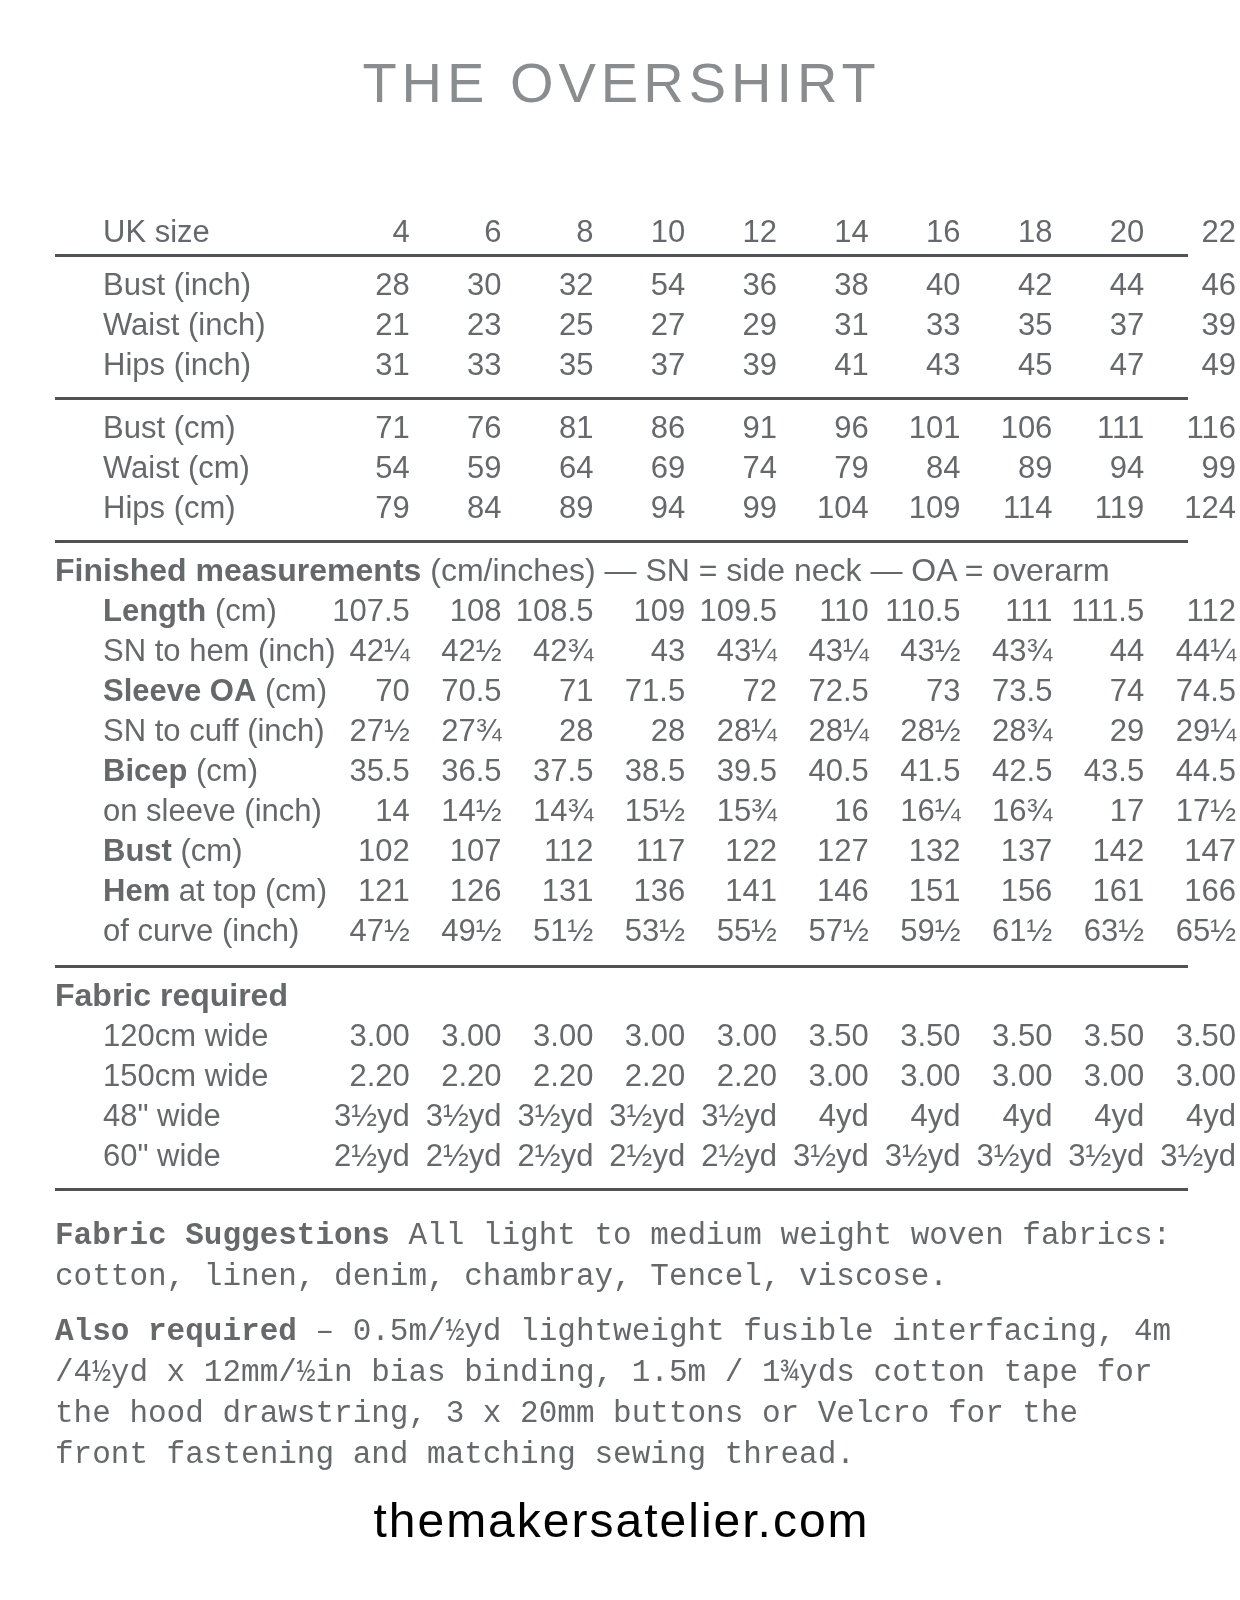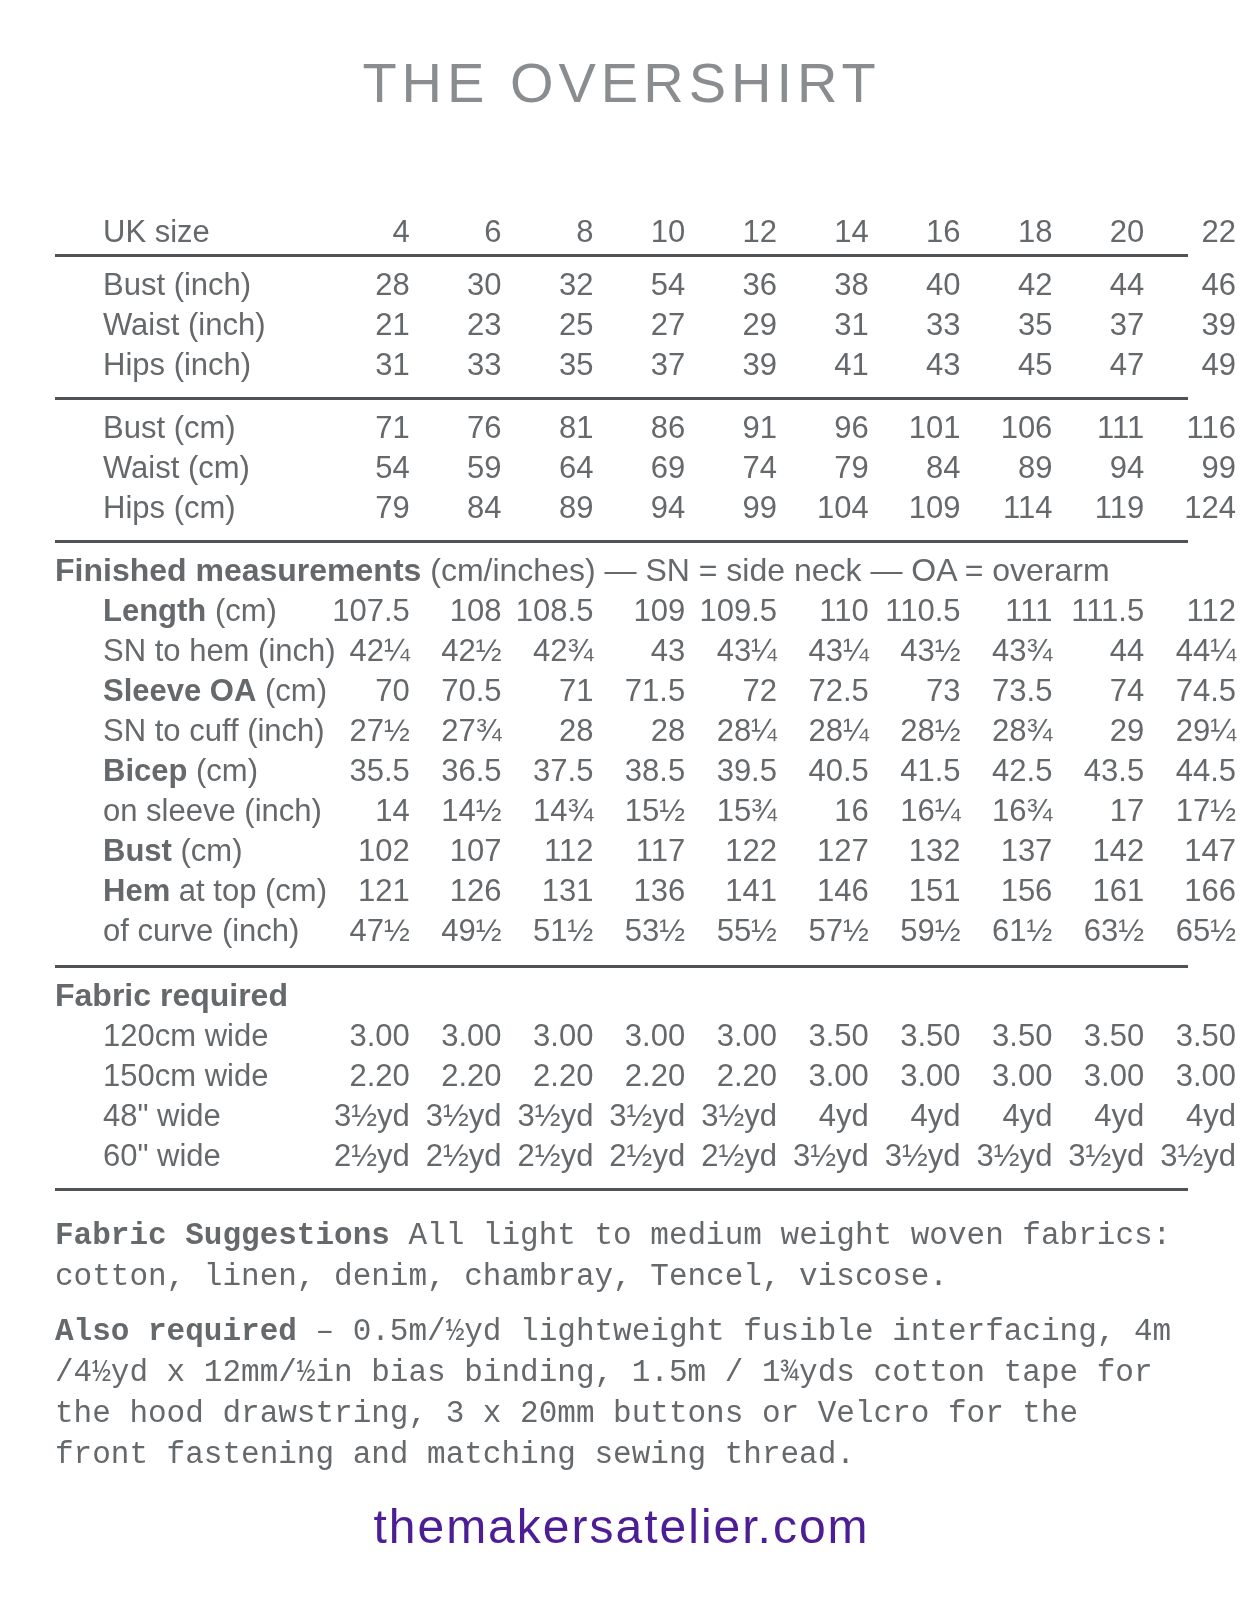--- a/index.html
+++ b/index.html
@@ -52,25 +52,25 @@
     white-space: nowrap;
   }
   .notes { padding-top: 10px; }
   .note-para {
     margin: 14px 0 0 0;
     font-size: 31px;
     line-height: 41px;
     font-family: Liberation Mono, monospace;
   }
   .footer {
-    margin-top: 24px;
+    margin-top: 18px;
     text-align: center;
     font-size: 48px;
     letter-spacing: 2px;
-    color: #4c1d95;
+    color: #000000;
     line-height: 56px;
   }
 </style>
 </head>
 <body>
 
 <div class="page">
 
   <h1 class="title">THE OVERSHIRT</h1>
 

